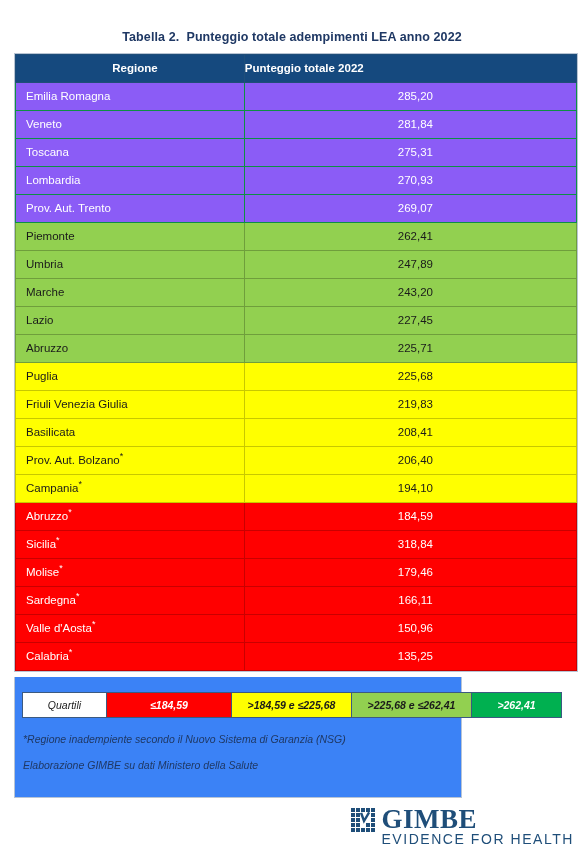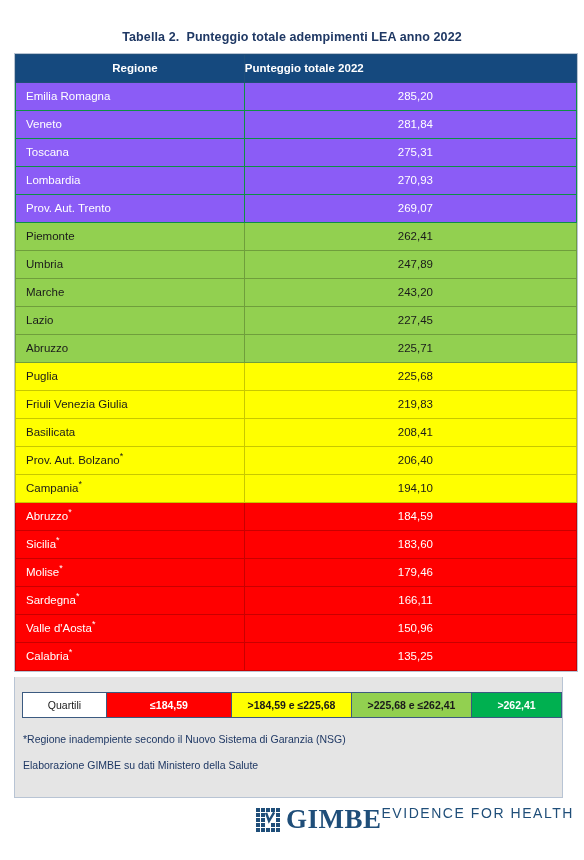--- a/index.html
+++ b/index.html
@@ -90,26 +90,27 @@
     font-size: 9px;
     vertical-align: super;
     line-height: 0;
   }
 
   
   .footer-panel {
     position: absolute;
     left: 14px;
     top: 677px;
-    width: 549px;
+    width: 448px;
     height: 121px;
-    background: #e5e5e5;
+    background: #3b82f6;
     border: 1px solid #b8c4d4;
     border-top: none;
     box-sizing: border-box;
+    font-style: italic;
   }
 
   .legend {
     position: absolute;
     left: 7px;
     top: 15px;
     width: 540px;
     height: 26px;
     display: flex;
     border: 1px solid #3C5A80;
@@ -148,21 +149,21 @@
     top: 806px;
     display: flex;
     align-items: flex-start;
   }
   .logo-mark {
     width: 26px;
     height: 26px;
     margin-right: 4px;
     margin-top: 2px;
   }
-  .logo-text { display: flex; flex-direction: row; }
+  .logo-text { display: flex; flex-direction: column; }
   .logo-word {
     font-family: "Liberation Serif", serif;
     font-size: 27px;
     font-weight: bold;
     color: #1F4E79;
     line-height: 26px;
     letter-spacing: 0.5px;
   }
   .logo-tag {
     font-size: 14px;
@@ -249,21 +250,21 @@
         <tr class="band-yellow">
           <td class="region">Campania<sup class="ast">*</sup></td>
           <td class="score">194,10</td>
         </tr>
         <tr class="band-red">
           <td class="region">Abruzzo<sup class="ast">*</sup></td>
           <td class="score">184,59</td>
         </tr>
         <tr class="band-red">
           <td class="region">Sicilia<sup class="ast">*</sup></td>
-          <td class="score">183,60</td>
+          <td class="score">318,84</td>
         </tr>
         <tr class="band-red">
           <td class="region">Molise<sup class="ast">*</sup></td>
           <td class="score">179,46</td>
         </tr>
         <tr class="band-red">
           <td class="region">Sardegna<sup class="ast">*</sup></td>
           <td class="score">166,11</td>
         </tr>
         <tr class="band-red">

